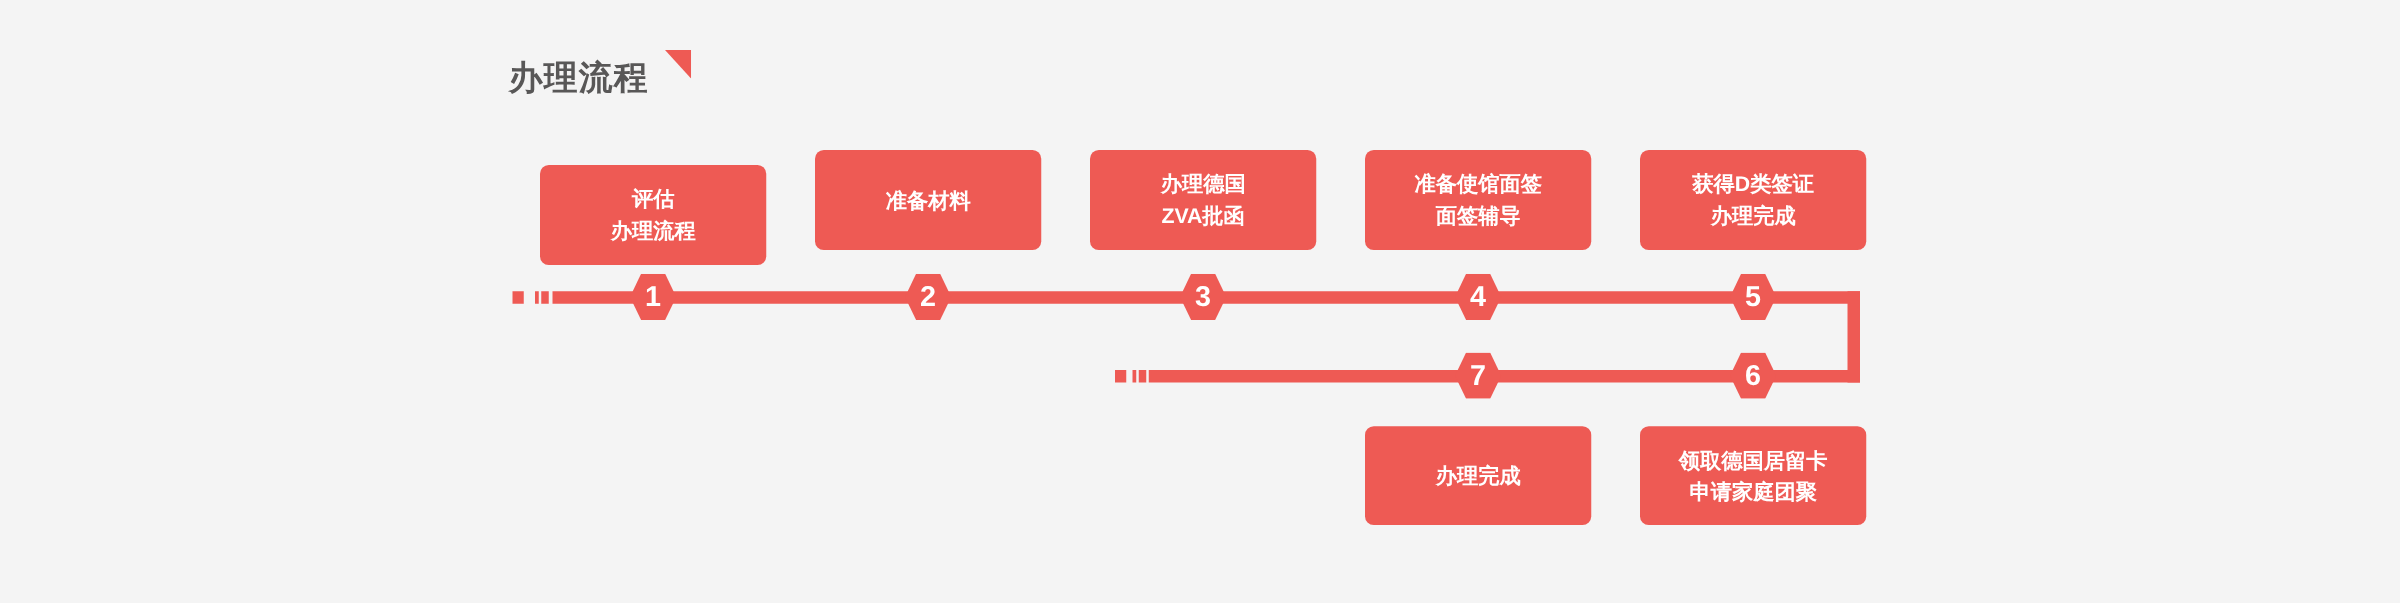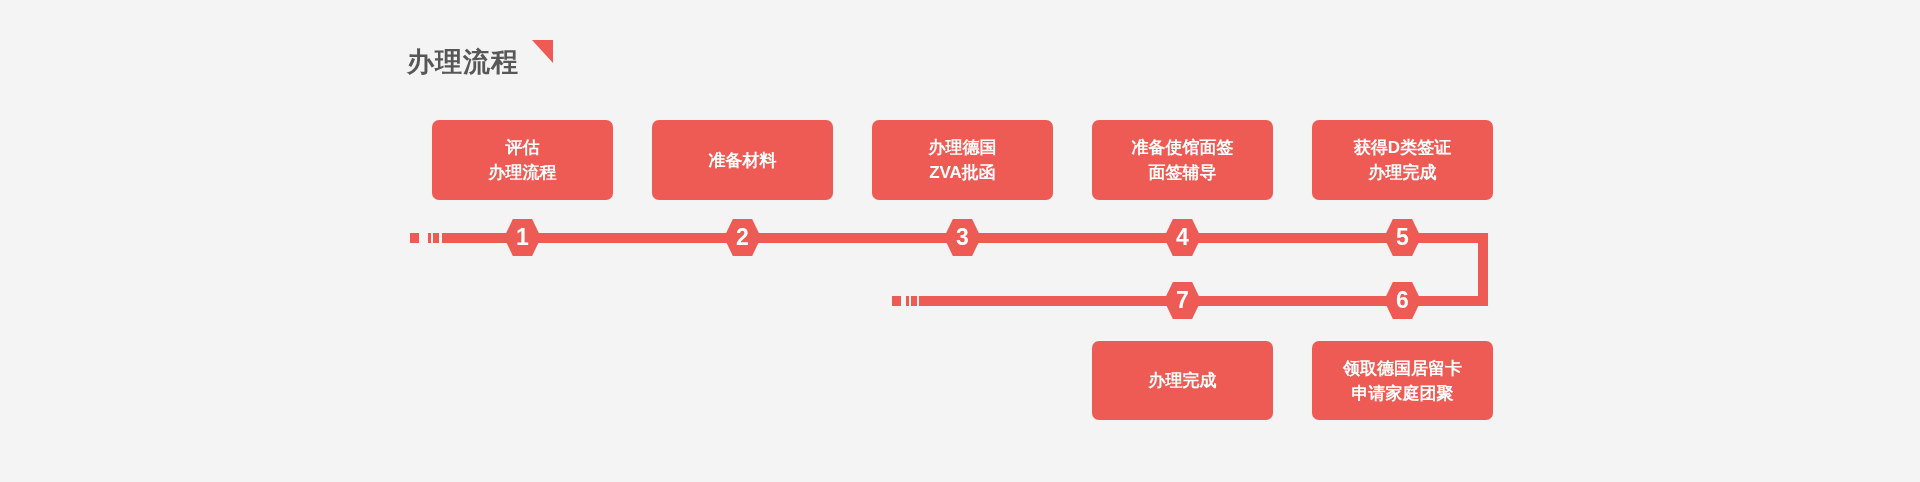--- a/index.html
+++ b/index.html
@@ -31,21 +31,21 @@
     clip-path:polygon(0 0,100% 0,100% 100%);
   }
   
   .box{
     position:absolute;width:181px;height:80px;
     background:var(--accent-red);border-radius:7px;
     display:flex;flex-direction:column;justify-content:center;align-items:center;
     color:var(--step-text-color);font-weight:bold;font-size:17px;line-height:25px;
     text-align:center;
   }
-  .pos-b1{left:432px;top:120px;}
+  .pos-b1{left:432px;top:132px;}
   .pos-b2{left:652px;top:120px;}
   .pos-b3{left:872px;top:120px;}
   .pos-b4{left:1092px;top:120px;}
   .pos-b5{left:1312px;top:120px;}
   .pos-b7{left:1092px;top:341px;height:79px;}
   .pos-b6{left:1312px;top:341px;height:79px;}
   
   .hline,.vline,.cap{position:absolute;background:var(--accent-red);}
   .hline{height:10px;}
   .cap{height:10px;}

